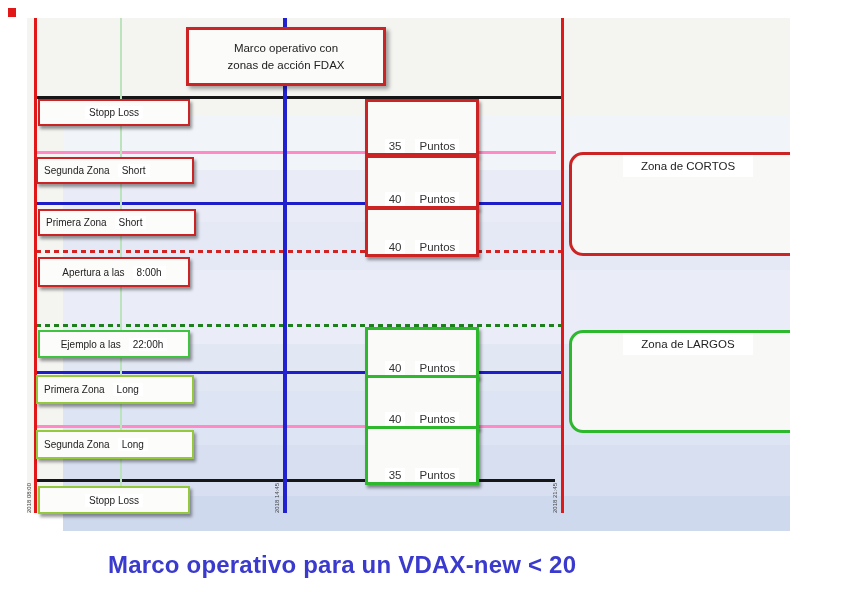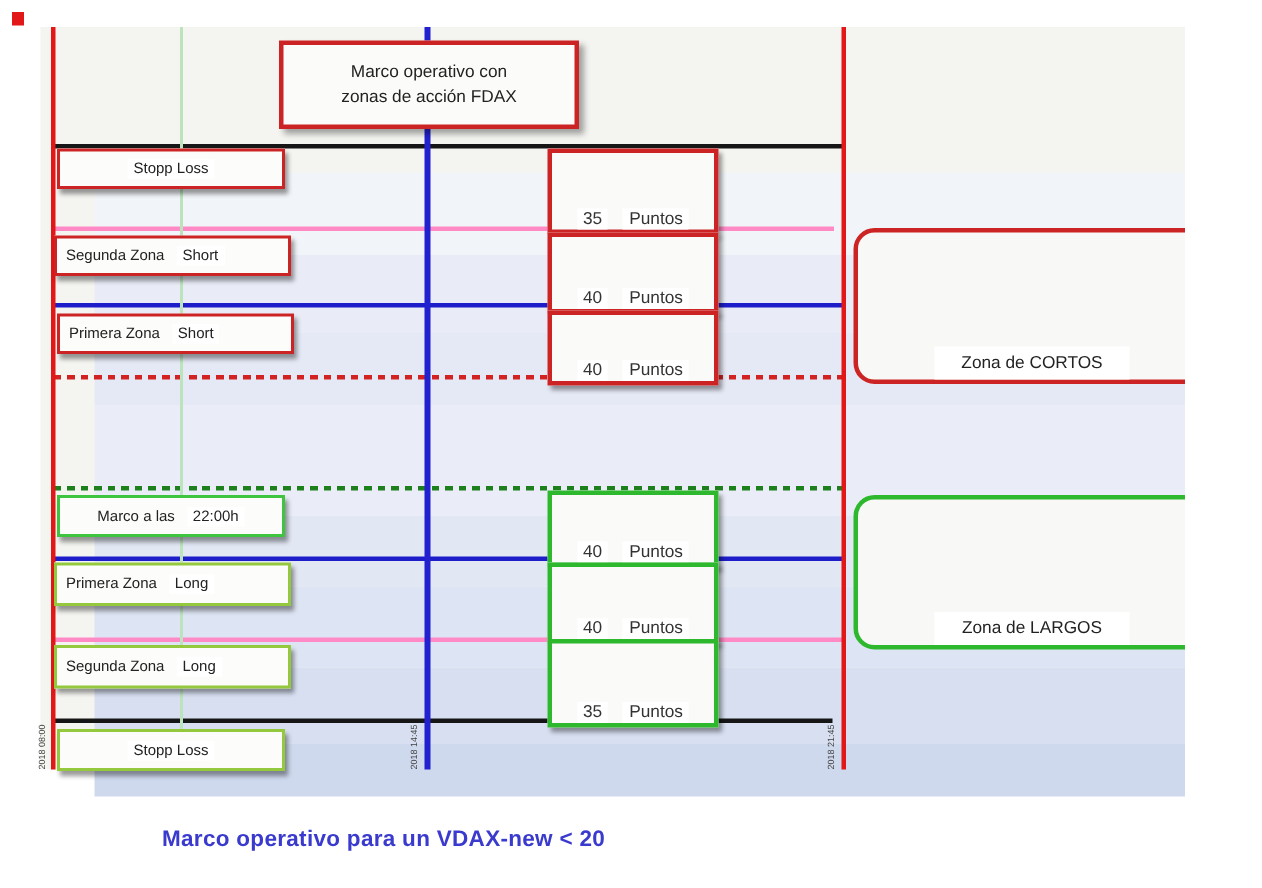--- a/index.html
+++ b/index.html
@@ -64,33 +64,33 @@
   .pbox .hl{background:#ffffff;padding:1px 4px;}
   .pbox .hl:empty{display:none;}
   .p1{top:99px;height:51px;}
   .p2{top:155px;height:48px;}
   .p3{top:207px;height:44px;}
   .p4{top:250px;height:75px;}
   .p5{top:327px;height:45px;border-color:#2db82d;}
   .p6{top:375px;height:48px;border-color:#2db82d;}
   .p7{top:426px;height:53px;border-color:#2db82d;}
   
-  .rbox{position:absolute;background:#f8f8f7;display:flex;align-items:flex-end;justify-content:center;border-radius:14px;}
+  .rbox{position:absolute;background:#f8f8f7;display:flex;align-items:flex-start;justify-content:center;border-radius:14px;}
   .r1{left:569px;top:152px;width:232px;height:98px;border:3px solid #cc2424;}
   .r2{left:571px;top:257px;width:228px;height:68px;border:3px solid #2a2ac0;}
   .r3{left:569px;top:330px;width:232px;height:97px;border:3px solid #2db82d;}
   .rlabel{background:#ffffff;padding:5px 18px;font-size:11.5px;color:#222;white-space:nowrap;}
   
   .tlabel{position:absolute;top:470px;height:43px;font-size:6px;color:#444;
     writing-mode:vertical-rl;transform:rotate(180deg);white-space:nowrap;line-height:1;}
   .t1{left:26px;}
   .t2{left:274px;}
   .t3{left:552px;}
   
-  .caption{position:absolute;left:108px;top:551px;font-size:15px;font-weight:bold;
+  .caption{position:absolute;left:108px;top:551px;font-size:24px;font-weight:bold;
     color:#3a3ace;letter-spacing:.2px;}
 </style>
 </head>
 <body>
 
 <div id="screen">
 
   <div id="plot">
     <div class="band b1"></div>
     <div class="band b2"></div>
@@ -130,22 +130,26 @@
 
   </div>
   <div class="lbox l2">
     <span>Segunda Zona</span>
     <span class="hl">Short</span>
   </div>
   <div class="lbox l3">
     <span>Primera Zona</span>
     <span class="hl">Short</span>
   </div>
+  <div class="lbox l4">
+    <span>Apertura a las</span>
+    <span class="hl">8:00h</span>
+  </div>
   <div class="lbox l5">
-    <span>Marco a las</span>
+    <span>Ejemplo a las</span>
     <span class="hl">22:00h</span>
   </div>
   <div class="lbox l6">
     <span>Primera Zona</span>
     <span class="hl">Long</span>
   </div>
   <div class="lbox l7">
     <span>Segunda Zona</span>
     <span class="hl">Long</span>
   </div>

